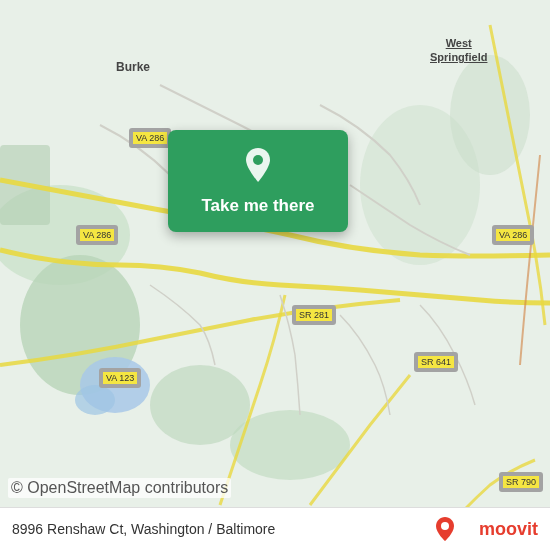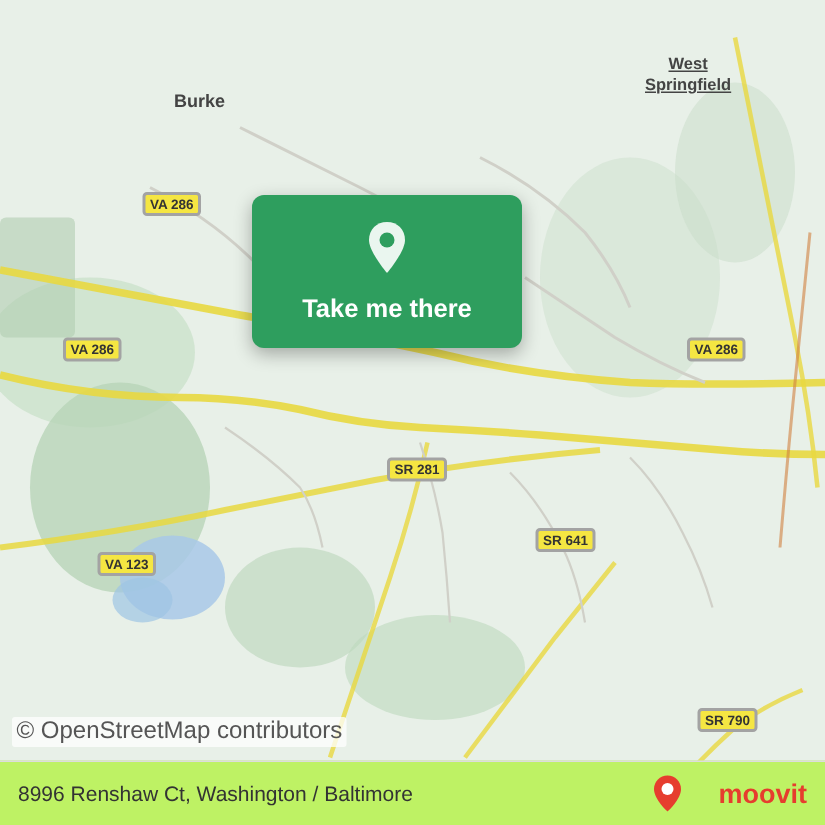--- a/index.html
+++ b/index.html
@@ -26,21 +26,21 @@
       width: 100%; height: 100%;
     }
 
     
     #bottom-bar {
       position: absolute;
       bottom: 0;
       left: 0;
       right: 0;
       height: 43px;
-      background: #bef264;
+      background: #ffffff;
       display: flex;
       align-items: center;
       justify-content: space-between;
       padding: 0 12px;
       border-top: 1px solid #ddd;
     }
 
     #address-text {
       font-size: 14px;
       color: #333;
@@ -102,26 +102,27 @@
       color: #fff;
       font-size: 17px;
       font-weight: bold;
       white-space: nowrap;
     }
 
     
     .road-label {
       position: absolute;
       background: #f5e642;
-      border: 2px solid #a3a3a3;
+      border: 4px solid #a3a3a3;
       border-radius: 3px;
       font-size: 9px;
-      font-weight: bold;
+      font-weight: normal;
       padding: 1px 3px;
       color: #333;
+      margin-left: 34px;
     }
   </style>
 </head>
 <body>
 
 <div id="map-container">
 
   <svg id="map-svg" viewBox="0 0 550 500" xmlns="http://www.w3.org/2000/svg">
 
     <rect width="550" height="500" fill="#e8f0e8"></rect>
@@ -161,21 +162,21 @@
     <path d="M 420 280 Q 440 300 455 330 Q 468 355 475 380" stroke="#d0d0c8" stroke-width="1.5" fill="none"></path>
 
     <path d="M 540 130 Q 535 180 530 230 Q 525 280 520 340" stroke="#d08040" stroke-width="2" fill="none" opacity="0.6"></path>
   </svg>
 
   <div class="road-label" style="top:128px;left:95px;">VA 286</div>
   <div class="road-label" style="top:225px;left:42px;">VA 286</div>
   <div class="road-label" style="top:368px;left:65px;">VA 123</div>
   <div class="road-label" style="top:225px;left:458px;">VA 286</div>
   <div class="road-label" style="top:305px;left:258px;">SR 281</div>
-  <div class="road-label" style="top:352px;left:357px;">SR 641</div>
+  <div class="road-label" style="top:352px;left:380px;">SR 641</div>
   <div class="road-label" style="top:472px;left:465px;">SR 790</div>
 
   <div style="position:absolute;top:48px;left:116px;font-size:12px;font-weight:bold;color:#444;margin-top:12px;">Burke</div>
   <div style="position:absolute;top:36px;left:430px;font-size:11px;font-weight:bold;color:#444;line-height:1.3;text-align:center;text-decoration:underline;">West<br>Springfield</div>
 
   <div id="popup-card">
 
     <div id="pin-icon-container">
       <svg viewBox="0 0 44 44" xmlns="http://www.w3.org/2000/svg" width="44" height="44">
 

